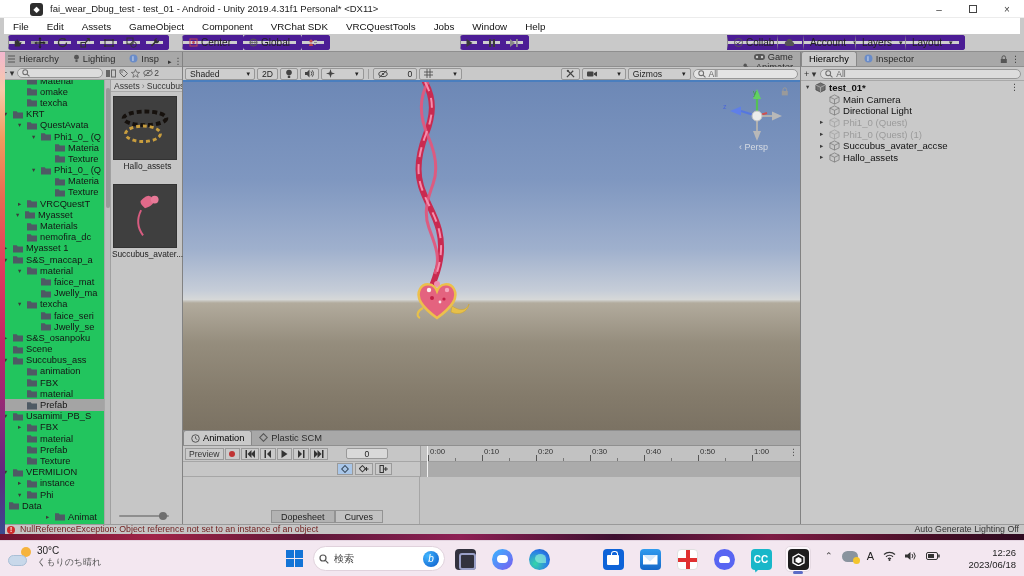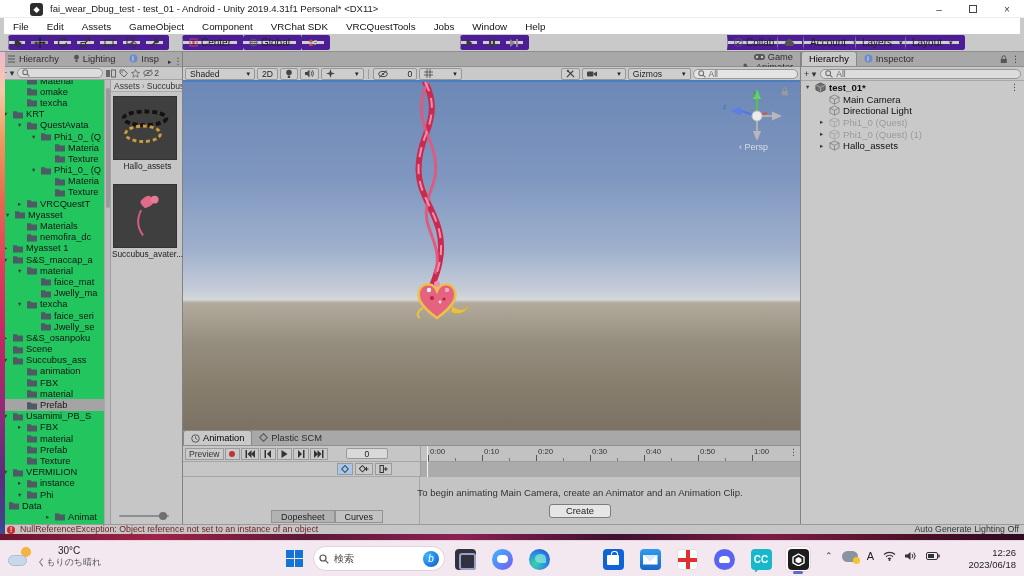--- a/index.html
+++ b/index.html
@@ -105,21 +105,21 @@
     background:linear-gradient(180deg,#f2b7cf 0%,#f7c9a8 8%,#f09a5e 18%,#e86a52 30%,#e03a5e 45%,#c22566 60%,#8e2a78 75%,#5e2a7e 88%,#3a4a8e 100%);}
   #wall-bottom{left:0;top:534px;width:1024px;height:6px;z-index:6;
     background:linear-gradient(90deg,#6e1430,#a02448 15%,#5e1838 30%,#8e2054 45%,#3e1030 60%,#7e1c44 75%,#4a1028 90%,#2e0a20);}
 
   
   #taskbar{left:0;top:540px;width:1024px;height:36px;background:#f3e7f0;border-top:1px solid #e3d4e0;}
   #weather{left:8px;top:4px;display:flex;gap:5px;align-items:center;}
   #weather-icon{width:24px;height:20px;position:relative;}
   #weather-sun{position:absolute;right:1px;top:0;width:10px;height:10px;border-radius:50%;background:#f6b33d;}
   #weather-cloud{position:absolute;left:0;bottom:1px;width:19px;height:11px;border-radius:7px;background:#c8d8ea;border:1px solid #a9bfd6;}
-  #weather-temp{font-size:10px;color:#222;text-align:center;}
+  #weather-temp{font-size:10px;color:#222;}
   #weather-desc{font-size:9px;color:#555;}
   #start-group{left:286px;top:5px;display:flex;align-items:center;gap:9px;}
   #start-btn{width:18px;height:18px;display:grid;grid-template-columns:8px 8px;grid-template-rows:8px 8px;gap:1px;}
   #start-btn div{background:#1374d6;}
   #search-pill{width:132px;height:25px;background:#fff;border:1px solid #e0d2dc;border-radius:13px;display:flex;align-items:center;padding:0 5px;gap:5px;}
   #search-pill .qtext{font-size:10px;color:#444;flex:1;}
   #bing-ico{width:16px;height:16px;border-radius:50%;background:radial-gradient(circle at 30% 30%,#3fb6ff,#0b57c8);color:#fff;font-size:10px;font-style:italic;display:flex;align-items:center;justify-content:center;}
   #apps{left:452px;top:5px;display:flex;gap:11px;align-items:center;}
   .appwrap{width:26px;height:26px;display:flex;align-items:center;justify-content:center;border-radius:5px;position:relative;}
   .appwrap.active{background:#fdf8fc;border:1px solid #e5d9e2;}
@@ -483,21 +483,21 @@
           </div>
           <div class="prow" style="padding-left: 18px;">
             <span class="arw">▸</span>
             <span class="ico">
               <svg width="10" height="9" viewBox="0 0 10 9">
                 <path d="M0 1.3h3.8l.9 1.1H10v6H0z" fill="#4e5a64"></path>
               </svg>
             </span>
             <span class="lbl">VRCQuestT</span>
           </div>
-          <div class="prow" style="padding-left: 6px;">
+          <div class="prow" style="padding-left: 16px;">
             <span class="arw">▾</span>
             <span class="ico">
               <svg width="10" height="9" viewBox="0 0 10 9">
                 <path d="M0 1.3h3.8l.9 1.1H10v6H0z" fill="#4e5a64"></path>
               </svg>
             </span>
             <span class="lbl">Myasset</span>
           </div>
           <div class="prow" style="padding-left: 18px;">
             <span class="arw"></span>
@@ -1049,26 +1049,20 @@
         <span class="abtn">
             <svg width="9" height="8" viewBox="0 0 9 8">
               <rect x="1" y="0.5" width="3.4" height="7" fill="none" stroke="#333" stroke-width="1"></rect>
               <path d="M6.8 2v4M4.8 4h4" stroke="#333" stroke-width="1"></path>
             </svg>
           </span>
       </div>
       <div id="anim-darkstrip"></div>
       <div id="playhead"></div>
       <div id="anim-left"></div>
-      <div id="anim-main">
-        <div id="anim-msgwrap">
-          <div id="anim-message">To begin animating Main Camera, create an Animator and an Animation Clip.</div>
-          <div id="create-btn">Create</div>
-        </div>
-      </div>
       <div id="sheet-btns">
         <span class="sheetbtn on">Dopesheet</span>
         <span class="sheetbtn">Curves</span>
       </div>
     </div>
   </div>
 
   <div class="abs" id="hier-panel">
     <div class="tabrow" id="rtabs" style="position: relative;">
         <span class="tab active">
@@ -1147,20 +1141,30 @@
         </div>
         <div class="hrow dim" style="padding-left: 19px;">
           <span class="arw">▸</span>
           <span class="ico">
             <svg width="11" height="11" viewBox="0 0 12 12">
               <path d="M6 1l5 2.4v5.2L6 11 1 8.6V3.4z" fill="#c6c6c6" stroke="#777" stroke-width=".8"></path>
               <path d="M1 3.4 6 5.8l5-2.4M6 5.8V11" fill="none" stroke="#777" stroke-width=".8"></path>
             </svg>
           </span>
           <span class="lbl">Phi1_0 (Quest) (1)</span>
+        </div>
+        <div class="hrow" style="padding-left: 19px;">
+          <span class="arw">▸</span>
+          <span class="ico">
+            <svg width="11" height="11" viewBox="0 0 12 12">
+              <path d="M6 1l5 2.4v5.2L6 11 1 8.6V3.4z" fill="#c6c6c6" stroke="#777" stroke-width=".8"></path>
+              <path d="M1 3.4 6 5.8l5-2.4M6 5.8V11" fill="none" stroke="#777" stroke-width=".8"></path>
+            </svg>
+          </span>
+          <span class="lbl">Succubus_avater_accse</span>
         </div>
         <div class="hrow" style="padding-left: 19px;">
           <span class="arw">▸</span>
           <span class="ico">
             <svg width="11" height="11" viewBox="0 0 12 12">
               <path d="M6 1l5 2.4v5.2L6 11 1 8.6V3.4z" fill="#c6c6c6" stroke="#777" stroke-width=".8"></path>
               <path d="M1 3.4 6 5.8l5-2.4M6 5.8V11" fill="none" stroke="#777" stroke-width=".8"></path>
             </svg>
           </span>
           <span class="lbl">Hallo_assets</span>

